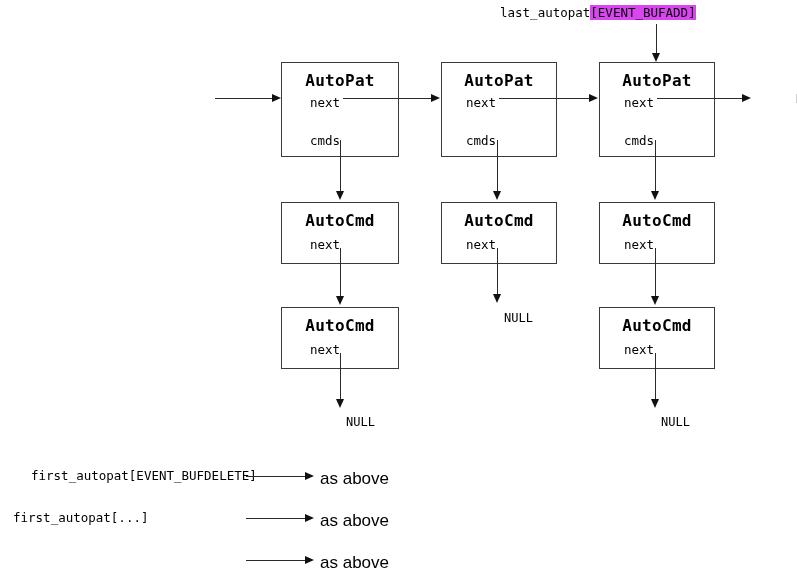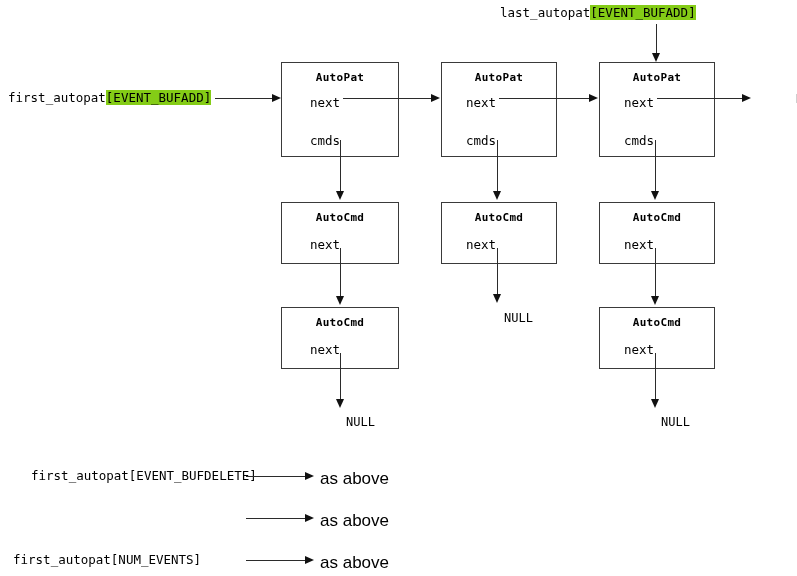--- a/index.html
+++ b/index.html
@@ -26,42 +26,42 @@
     border: 1px solid #3a3a3a;
     background: #ffffff;
   }
   .node .title {
     position: absolute;
     left: 0;
     right: 0;
     text-align: center;
     font-family: "DejaVu Sans Mono", "Liberation Mono", monospace;
     font-weight: bold;
-    font-size: 11px;
+    font-size: 16px;
     letter-spacing: 0.3px;
     white-space: nowrap;
   }
   .node .field {
     position: absolute;
     font-family: "DejaVu Sans Mono", "Liberation Mono", monospace;
     font-weight: normal;
     font-size: 12.5px;
     white-space: nowrap;
   }
 
   
   .mono-label {
     position: absolute;
     font-family: "DejaVu Sans Mono", "Liberation Mono", monospace;
     font-size: 12.5px;
     white-space: nowrap;
     line-height: 14px;
   }
   .mono-label .hl {
-    background: #84cc16;
+    background: #d946ef;
   }
   .null-label {
     position: absolute;
     font-family: "DejaVu Sans Mono", "Liberation Mono", monospace;
     font-size: 12px;
     white-space: nowrap;
     padding-left: 38px;
   }
   .sans-label {
     position: absolute;
@@ -100,23 +100,20 @@
 <body>
 
 <div id="canvas">
 
   <div class="mono-label" style="left:500px; top:6px;">
     <span>last_autopat</span><span class="hl">[EVENT_BUFADD]</span>
   </div>
   <div class="vline" style="left:656px; top:24px; height:36px;"></div>
   <div class="arrow-down" style="left:652px; top:53px;"></div>
 
-  <div class="mono-label" style="left:8px; top:91px;">
-    <span>first_autopat</span><span class="hl">[EVENT_BUFADD]</span>
-  </div>
   <div class="hline" style="left:215px; top:98px; width:60px;"></div>
   <div class="arrow-right" style="left:272px; top:94px;"></div>
 
   <div class="node" style="left:281px; top:62px; width:118px; height:95px;">
     <div class="title" style="top:8px;">AutoPat</div>
     <div class="field" style="left:28px; top:32px;">next</div>
     <div class="field" style="left:28px; top:70px;">cmds</div>
   </div>
 
   <div class="hline" style="left:343px; top:98px; width:90px;"></div>
@@ -186,22 +183,22 @@
   </div>
   <div class="vline" style="left:655px; top:353px; height:50px;"></div>
   <div class="arrow-down" style="left:651px; top:399px;"></div>
   <div class="null-label" style="left:623px; top:415px;">NULL</div>
 
   <div class="mono-label" style="left:13px; top:469px;margin-left:18px;">first_autopat[EVENT_BUFDELETE]</div>
   <div class="hline" style="left:246px; top:476px; width:65px;"></div>
   <div class="arrow-right" style="left:305px; top:472px;"></div>
   <div class="sans-label" style="left:320px; top:469px;">as above</div>
 
+  <div class="mono-label" style="left:13px; top:511px;">first_autopat[...]</div>
   <div class="hline" style="left:246px; top:518px; width:65px;"></div>
   <div class="arrow-right" style="left:305px; top:514px;"></div>
   <div class="sans-label" style="left:320px; top:511px;">as above</div>
 
-  <div class="mono-label" style="left:13px; top:553px;">first_autopat[NUM_EVENTS]</div>
   <div class="hline" style="left:246px; top:560px; width:65px;"></div>
   <div class="arrow-right" style="left:305px; top:556px;"></div>
   <div class="sans-label" style="left:320px; top:553px;">as above</div>
 
 </div>
 
 </body></html>

